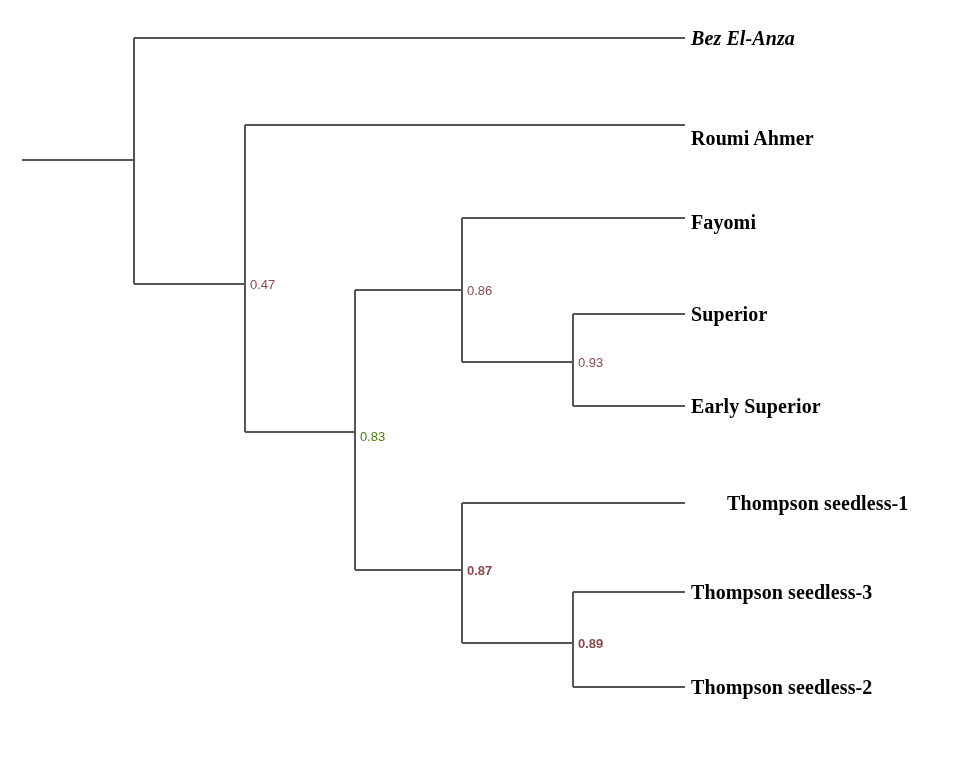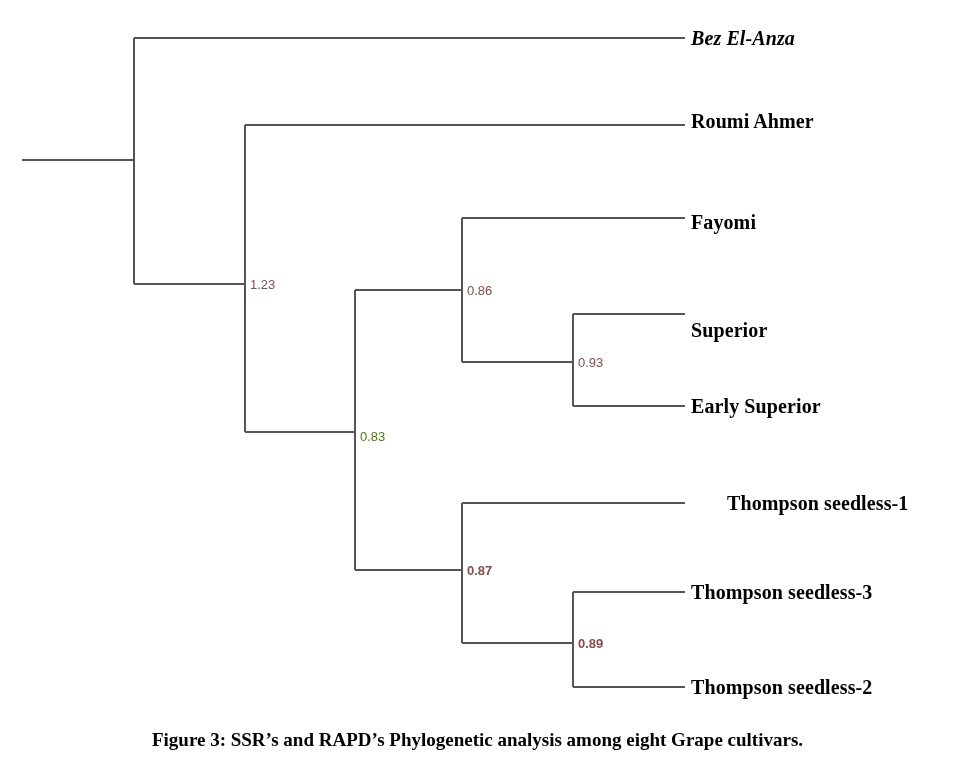--- a/index.html
+++ b/index.html
@@ -89,32 +89,31 @@
         <line x1="573" y1="314" x2="685" y2="314" stroke="#555555"></line>
         <line x1="573" y1="406" x2="685" y2="406" stroke="#555555"></line>
         <line x1="462" y1="503" x2="685" y2="503" stroke="#555555"></line>
         <line x1="573" y1="592" x2="685" y2="592" stroke="#555555"></line>
         <line x1="573" y1="687" x2="685" y2="687" stroke="#555555"></line>
       </g>
   </svg>
 
   <div id="tip-label-layer">
       <div class="tip-label" style="left: 691px; top: 38px; font-style: italic;">Bez El-Anza</div>
-      <div class="tip-label" style="left: 691px; top: 121px;">Roumi Ahmer</div>
+      <div class="tip-label" style="left: 691px; top: 138px;">Roumi Ahmer</div>
       <div class="tip-label" style="left: 691px; top: 222px;">Fayomi</div>
-      <div class="tip-label" style="left: 691px; top: 330px;">Superior</div>
+      <div class="tip-label" style="left: 691px; top: 314px;">Superior</div>
       <div class="tip-label" style="left: 691px; top: 406px;">Early Superior</div>
       <div class="tip-label" style="left: 691px; top: 503px; margin-left: 36px;">Thompson seedless-1</div>
       <div class="tip-label" style="left: 691px; top: 592px;">Thompson seedless-3</div>
       <div class="tip-label" style="left: 691px; top: 687px;">Thompson seedless-2</div>
     </div>
   <div id="support-label-layer">
-      <div class="support-label" style="left: 250px; top: 284px; color: rgb(141, 74, 74);">1.23</div>
+      <div class="support-label" style="left: 250px; top: 284px; color: rgb(141, 74, 74);">0.47</div>
       <div class="support-label" style="left: 360px; top: 424px; color: #4d7c0f; margin-top: 12px;">0.83</div>
       <div class="support-label" style="left: 467px; top: 290px; color: rgb(141, 74, 74);">0.86</div>
       <div class="support-label" style="left: 578px; top: 362px; color: rgb(141, 74, 74);">0.93</div>
       <div class="support-label" style="left: 467px; top: 570px; color: rgb(141, 74, 74); font-weight: bold;">0.87</div>
       <div class="support-label" style="left: 578px; top: 643px; color: rgb(141, 74, 74); font-weight: bold;">0.89</div>
     </div>
 
-  <div id="figure-caption">Figure 3: SSR’s and RAPD’s Phylogenetic analysis among eight Grape cultivars.</div>
 
 </div>
 
 </body></html>

